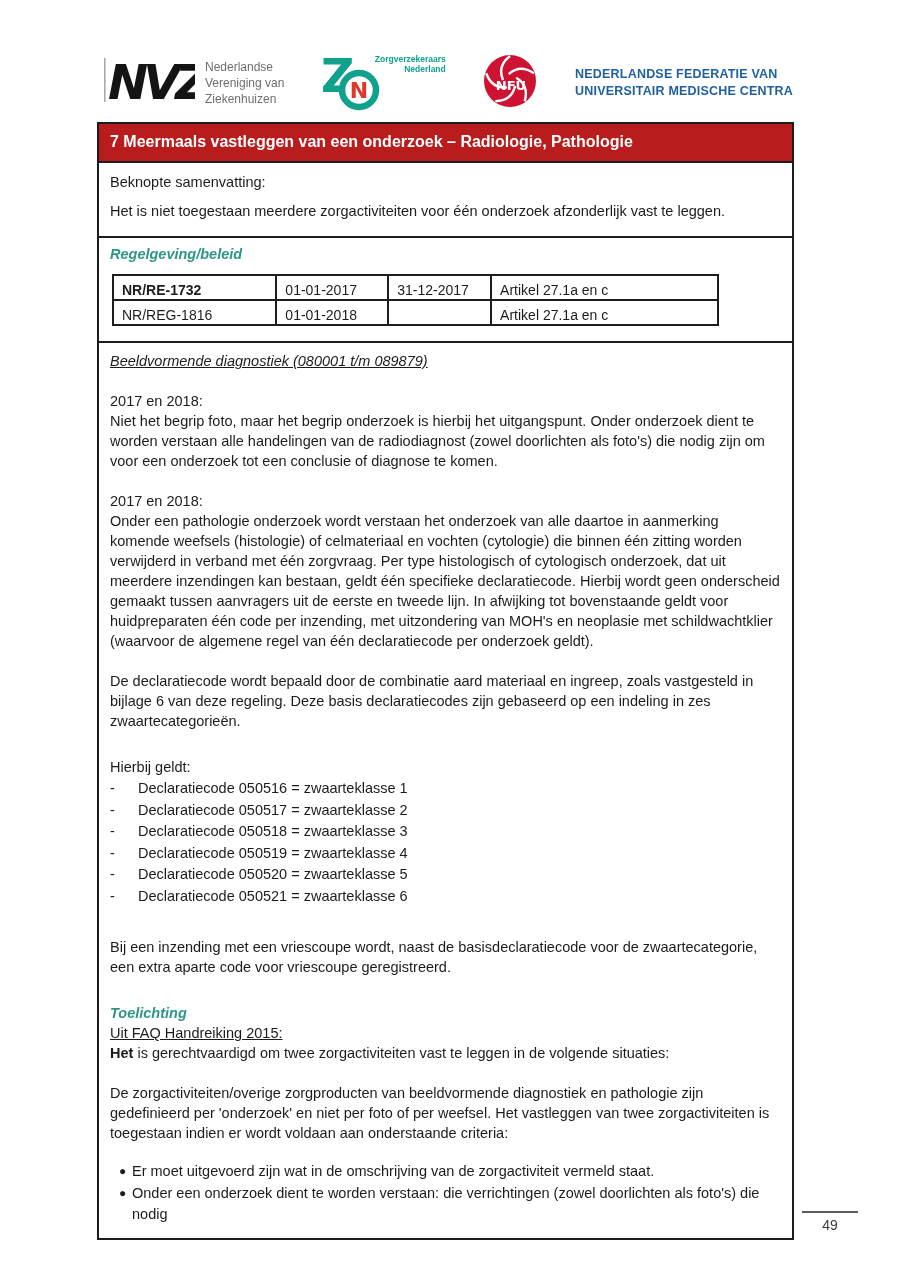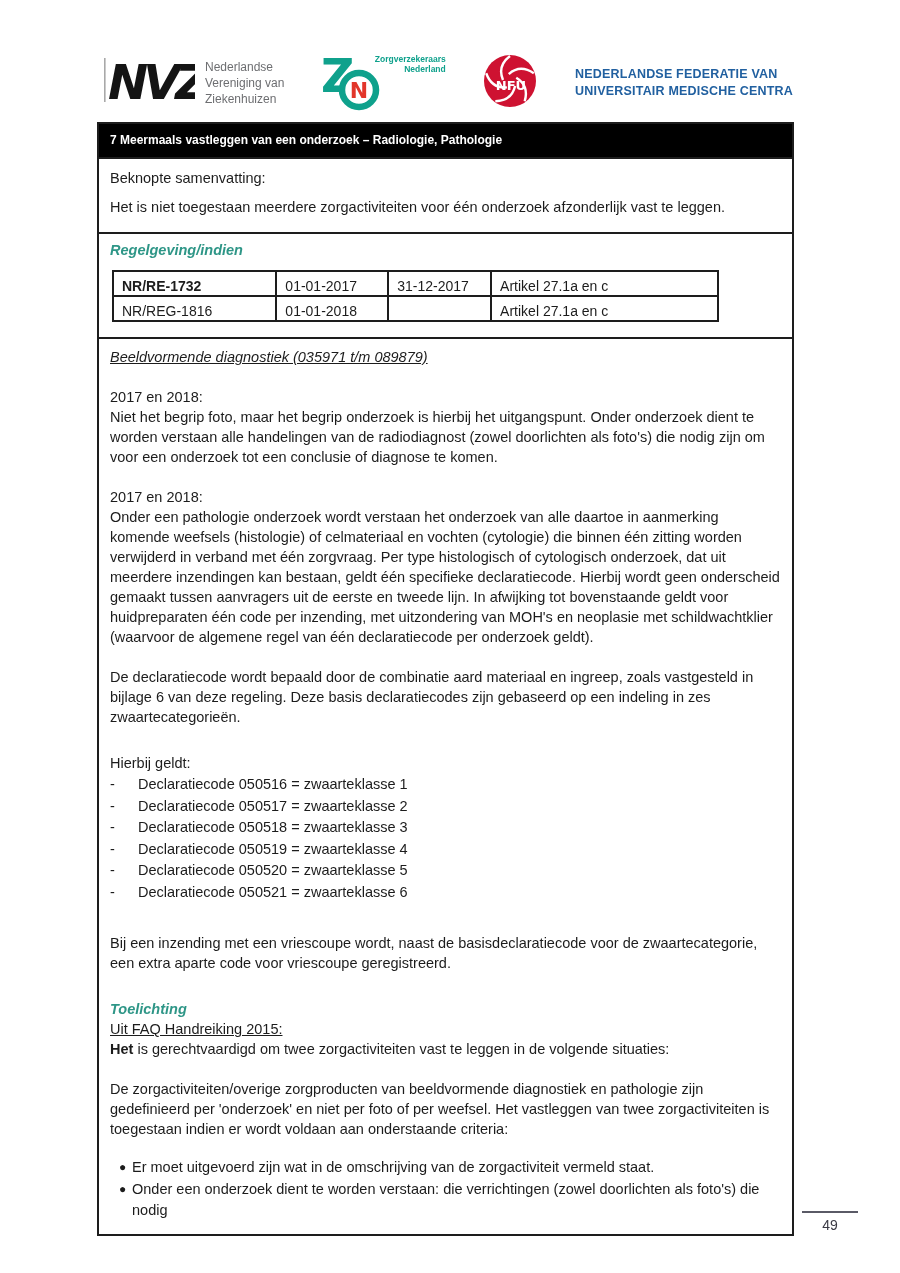--- a/index.html
+++ b/index.html
@@ -28,22 +28,22 @@
     font-size: 12.5px; line-height: 17px; color: #2160a0;
     font-weight: bold; letter-spacing: 0.2px; margin-left: 27px;
   }
 
   
   .doc-box {
     position: absolute; left: 97px; top: 122px; width: 697px;
     border: 2px solid #1d1d1d; background: #fff;
   }
   .title-bar {
-    background: #000000; color: #ffffff;
-    font-size: 12px; font-weight: bold;
+    background: #b91c1c; color: #ffffff;
+    font-size: 16px; font-weight: bold;
     padding: 9px 11px 10px 11px;
     border-bottom: 2px solid #1d1d1d;
   }
   .section-summary {
     padding: 11px 11px 0 11px;
     border-bottom: 2px solid #1d1d1d;
     font-size: 14.5px;
   }
   .section-summary .label { margin-bottom: 13px; }
   .section-summary .text { margin-bottom: 17px; }
@@ -151,21 +151,21 @@
   <div class="title-bar">
     <span>7 Meermaals vastleggen van een onderzoek – Radiologie, Pathologie</span>
   </div>
 
   <div class="section-summary">
     <div class="label">Beknopte samenvatting:</div>
     <div class="text">Het is niet toegestaan meerdere zorgactiviteiten voor één onderzoek afzonderlijk vast te leggen.</div>
   </div>
 
   <div class="section-regulation">
-    <div class="teal-heading">Regelgeving/indien</div>
+    <div class="teal-heading">Regelgeving/beleid</div>
     <table class="reg-table">
       <colgroup>
         <col style="width:27%">
           <col style="width:18.5%">
           <col style="width:17%">
           <col style="width:37.5%">
       </colgroup>
       <tbody>
           <tr>
         <td class="bold-cell">NR/RE-1732</td>
@@ -178,21 +178,21 @@
         <td>01-01-2018</td>
         <td></td>
         <td>Artikel 27.1a en c</td>
       </tr>
     </tbody>
       </table>
   </div>
 
   <div class="section-body">
 
-    <p class="u i">Beeldvormende diagnostiek (035971 t/m 089879)</p>
+    <p class="u i">Beeldvormende diagnostiek (080001 t/m 089879)</p>
 
     <p class="mt1">2017 en 2018:</p>
     <p>Niet het begrip foto, maar het begrip onderzoek is hierbij het uitgangspunt. Onder onderzoek dient te worden verstaan alle handelingen van de radiodiagnost (zowel doorlichten als foto's) die nodig zijn om voor een onderzoek tot een conclusie of diagnose te komen.</p>
 
 
     <p class="mt1">2017 en 2018:</p>
     <p>Onder een pathologie onderzoek wordt verstaan het onderzoek van alle daartoe in aanmerking komende weefsels (histologie) of celmateriaal en vochten (cytologie) die binnen één zitting worden verwijderd in verband met één zorgvraag. Per type histologisch of cytologisch onderzoek, dat uit meerdere inzendingen kan bestaan, geldt één specifieke declaratiecode. Hierbij wordt geen onderscheid gemaakt tussen aanvragers uit de eerste en tweede lijn. In afwijking tot bovenstaande geldt voor huidpreparaten één code per inzending, met uitzondering van MOH's en neoplasie met schildwachtklier (waarvoor de algemene regel van één declaratiecode per onderzoek geldt).</p>
 
     <p class="mt1">De declaratiecode wordt bepaald door de combinatie aard materiaal en ingreep, zoals vastgesteld in bijlage 6 van deze regeling. Deze basis declaratiecodes zijn gebaseerd op een indeling in zes zwaartecategorieën.</p>
 

